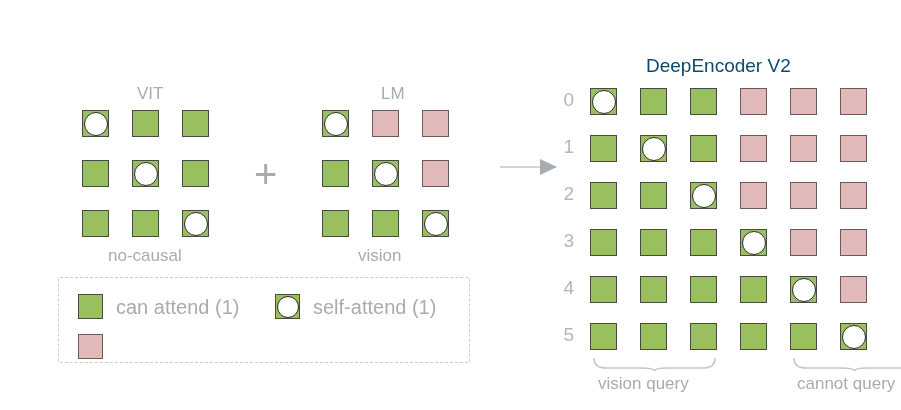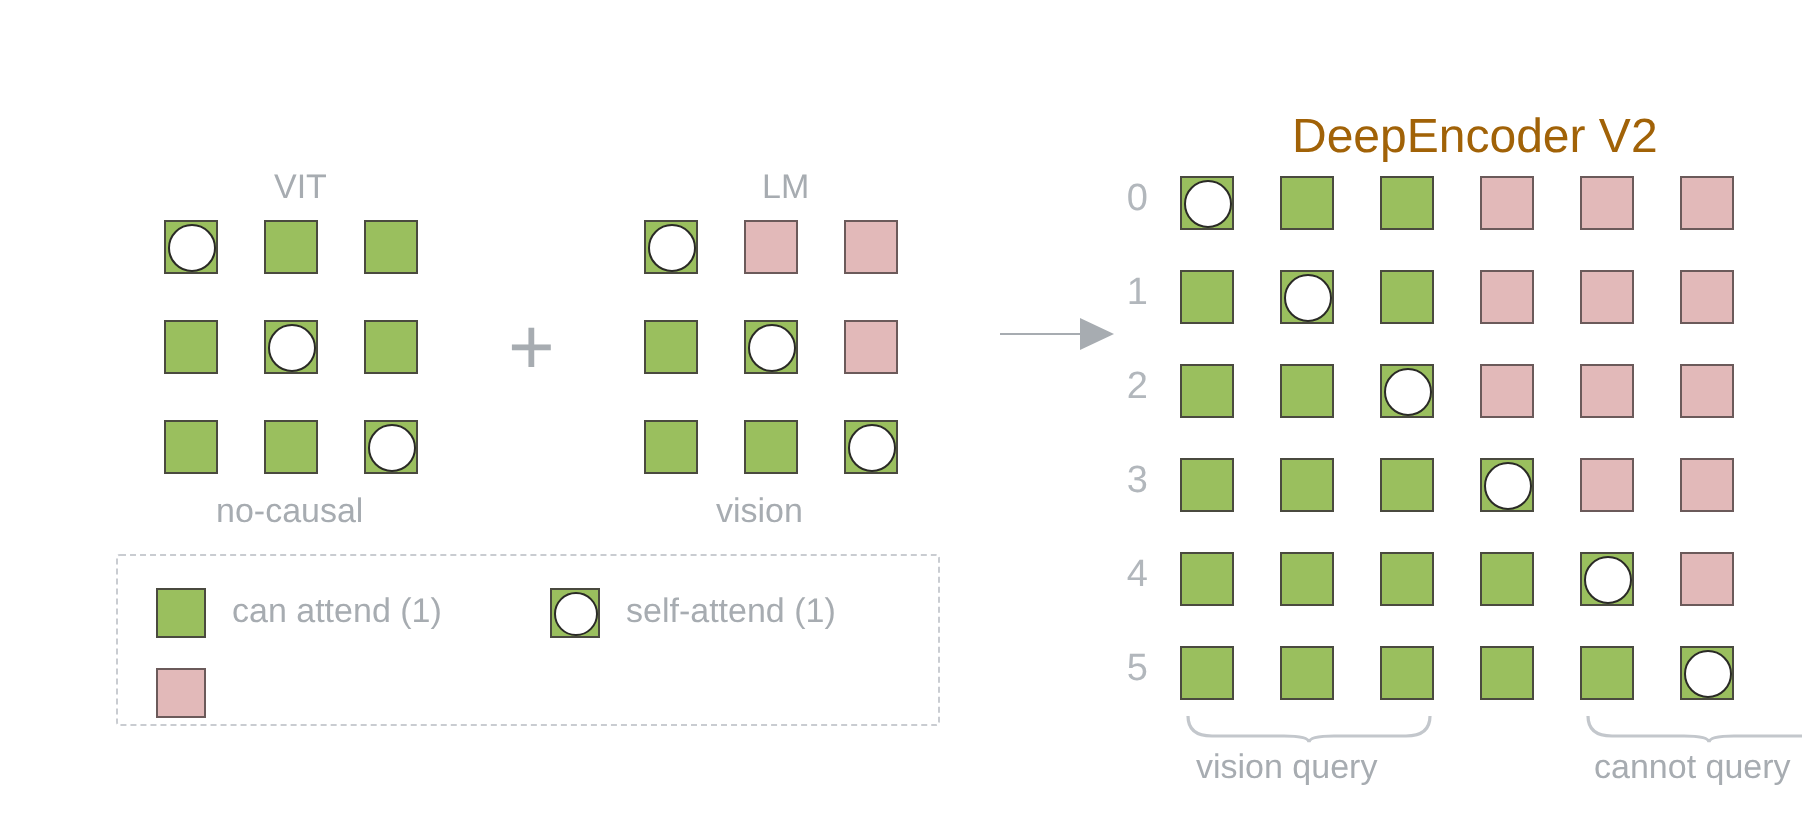--- a/index.html
+++ b/index.html
@@ -13,22 +13,22 @@
   }
   .stage{position:absolute;inset:0;}
   .lbl{
     position:absolute;
     color:#a7acb1;
     font-size:17px;
     white-space:nowrap;
   }
   .title{
     position:absolute;
-    color:#a16207;
-    font-size:24px;
+    color:#0c4a6e;
+    font-size:19px;
     white-space:nowrap;
   }
   .grid{position:absolute;}
   .cell{
     position:absolute;
     width:27px;height:27px;
     box-sizing:border-box;
     border:1.6px solid #4a4a3f;
   }
   .cell.green{background:#9abf5e;}
@@ -78,21 +78,21 @@
   .legend .swatch.self{background:#9abf5e;}
   .legend .swatch.self .disc{
     position:absolute;left:50%;top:50%;
     transform:translate(-50%,-50%);
     width:22px;height:22px;border-radius:50%;
     background:#fff;border:1.6px solid #2a2a26;box-sizing:border-box;
   }
   .legend .ltext{
     position:absolute;
     color:#a7acb1;
-    font-size:17px;
+    font-size:20px;
     white-space:nowrap;
   }
   .bracket{position:absolute;}
   .grouplabel{
     position:absolute;
     color:#a7acb1;
     font-size:17px;
     white-space:nowrap;
   }
 </style>

